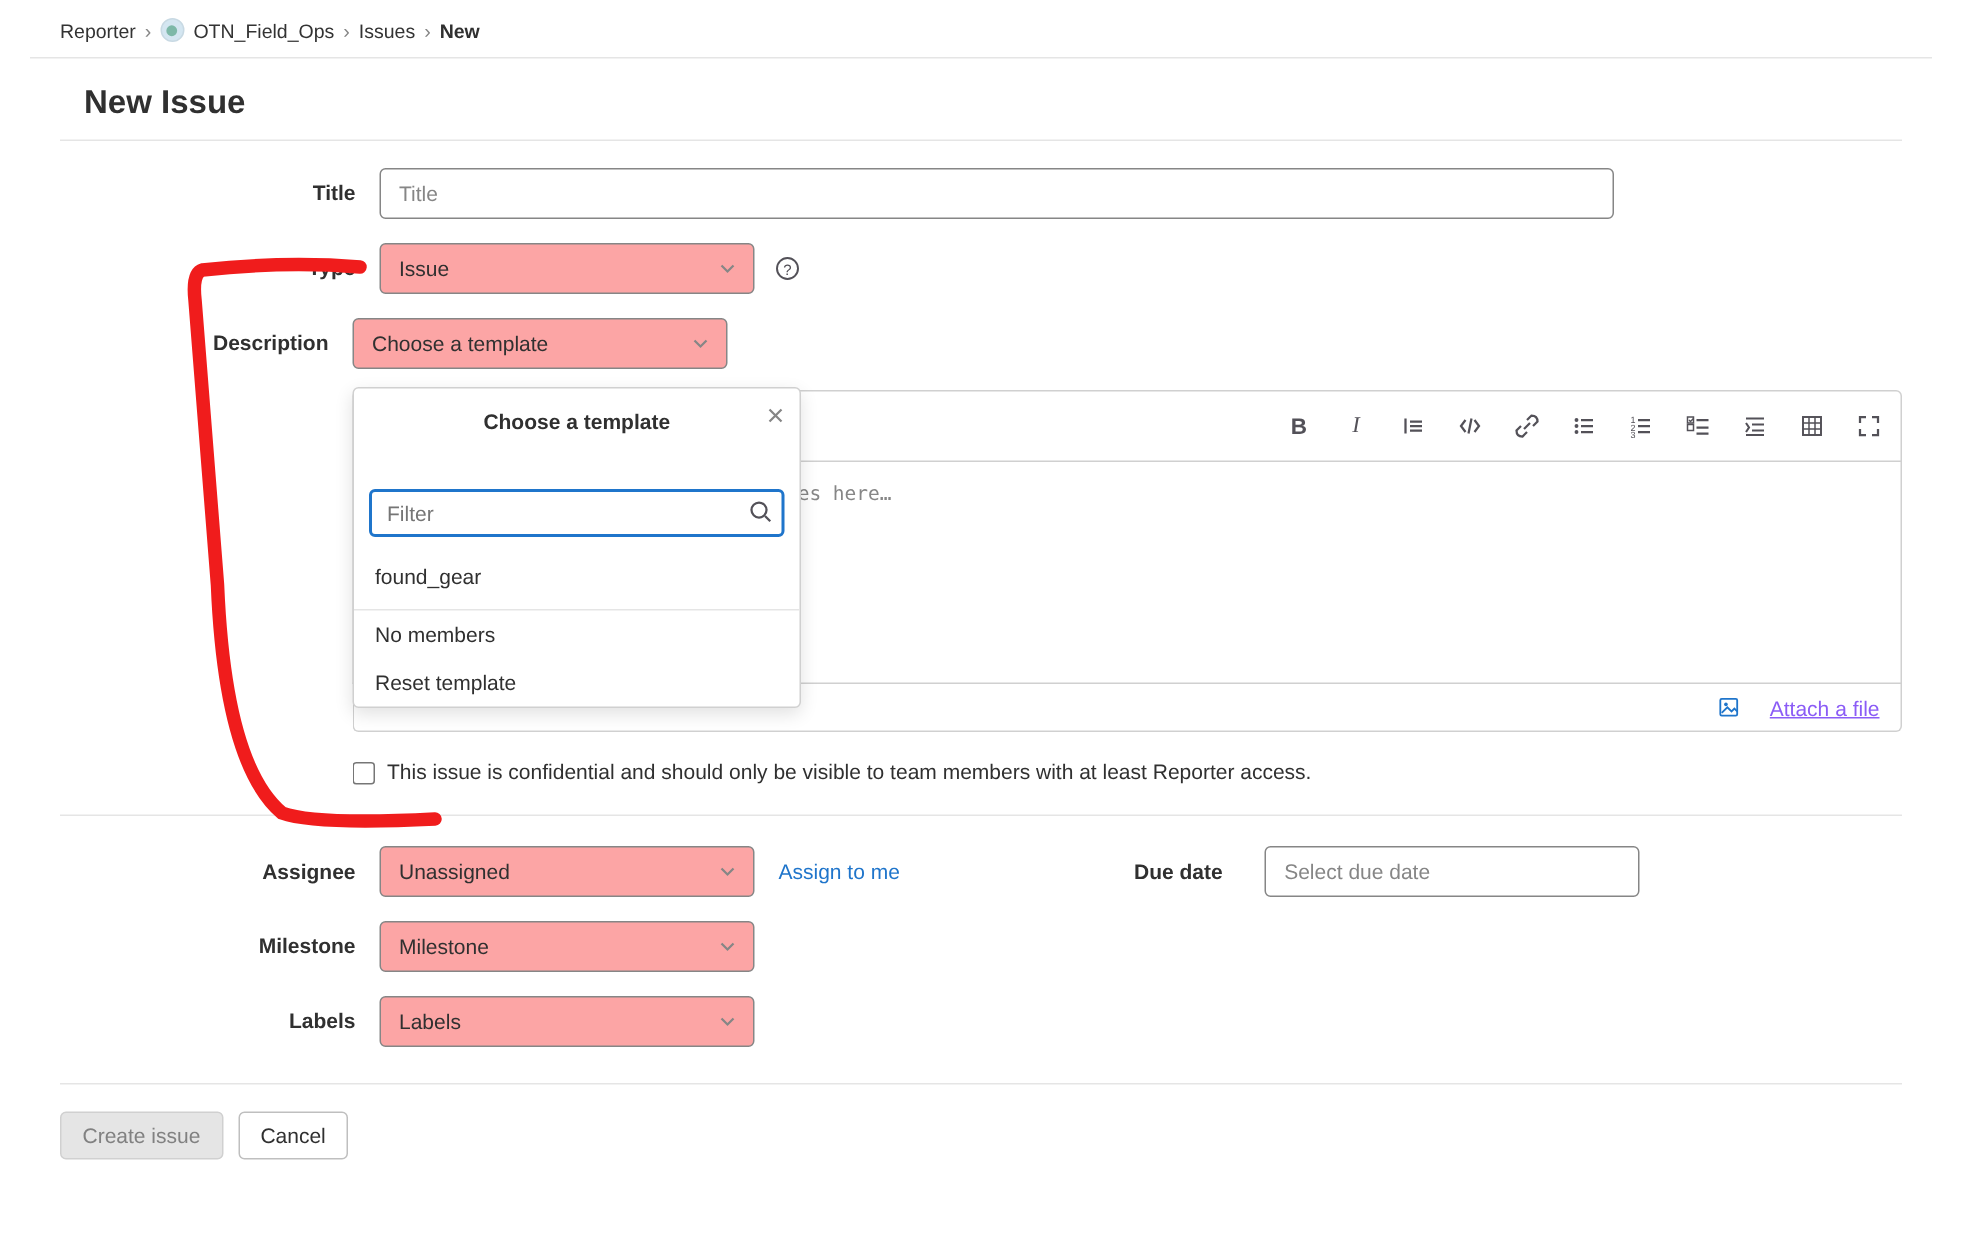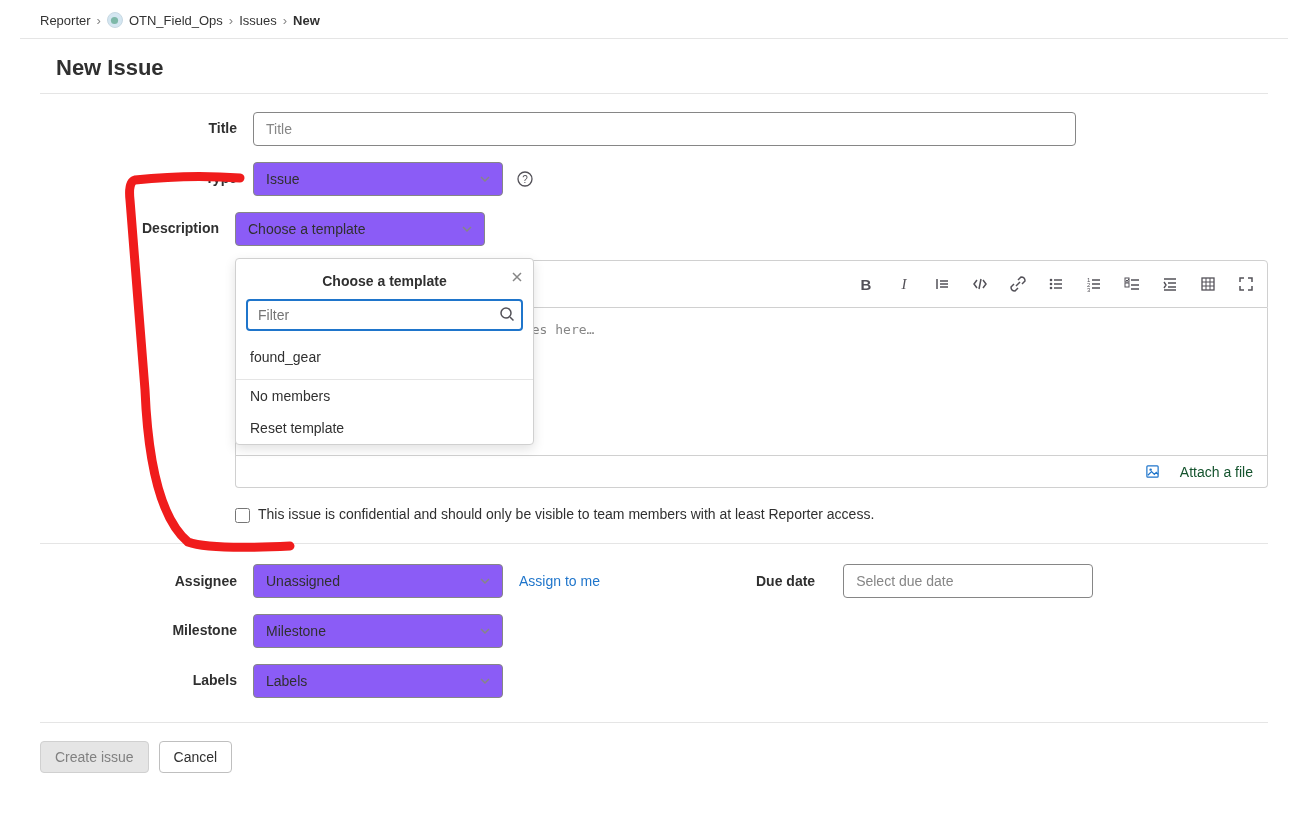--- a/index.html
+++ b/index.html
@@ -11,35 +11,35 @@
 .breadcrumbs .cur { font-weight: 600; color: #303030; }
 .avatar-small { width: 16px; height: 16px; border-radius: 50%; background: #d4e6f1; border: 1px solid #c8d9e3; display: inline-flex; align-items: center; justify-content:center; font-size:9px; color:#2b6; }
 h1.page-title { font-size: 22px; font-weight: 600; padding: 16px 20px 12px 0; margin-left: 16px; }
 .page-header-wrap { padding: 0 0 0 0; border-bottom: 1px solid #e5e5e5; margin: 0 20px; }
 .form { padding: 18px 20px 0 20px; }
 .row { display: flex; align-items: flex-start; margin-bottom: 16px; }
 .row .label { width: 213px; text-align: right; padding-right: 16px; padding-top: 8px; font-weight: 600; color: #303030; }
 .row .field { flex: 1; position: relative; }
 input[type=text].wide { width: 823px; height: 34px; border: 1px solid #868686; border-radius: 4px; padding: 0 12px; font-size: 14px; }
 input[type=text].wide::placeholder { color: #868686; }
-.select { width: 250px; height: 34px; border: 1px solid #868686; border-radius: 4px; padding: 0 12px; background: #8b5cf6; display: flex; align-items: center; justify-content: space-between; cursor: pointer; color: #303030; }
+.select { width: 250px; height: 34px; border: 1px solid #868686; border-radius: 4px; padding: 0 12px; background: #fca5a5; display: flex; align-items: center; justify-content: space-between; cursor: pointer; color: #303030; }
 .select .chev { color: #868686; }
 .help-icon { margin-left: 14px; color: #535158; display:inline-flex; align-items:center; }
 .inline { display: flex; align-items: center; }
 .editor-wrap { width: 1033px; }
 .editor-toolbar { height: 48px; border: 1px solid #d0d0d0; border-top-left-radius: 4px; border-top-right-radius: 4px; display: flex; align-items: center; padding: 0 12px; justify-content: flex-end; gap: 20px; color: #535158; background: #fff; }
 .editor-toolbar .left-spacer { flex: 1; }
 .tb-btn { width: 18px; height: 18px; display: inline-flex; align-items:center; justify-content:center; cursor:pointer; }
 .editor-body { height: 148px; border: 1px solid #d0d0d0; border-top: none; padding: 14px; font-family: ui-monospace, SFMono-Regular, Menlo, Consolas, monospace; font-size: 13px; color: #868686; background: #fff; }
 .editor-footer { height: 32px; border: 1px solid #d0d0d0; border-top: none; border-bottom-left-radius:4px; border-bottom-right-radius:4px; display:flex; align-items:center; justify-content:flex-end; padding: 0 14px; }
-.attach { color: #14532d; font-size: 14px; cursor:pointer; display:flex; align-items:center; gap:20px;}
+.attach { color: #8b5cf6; font-size: 14px; cursor:pointer; display:flex; align-items:center; gap:20px;text-decoration:underline;}
 .dropdown-pop { position: absolute; top: 46px; left: 0; width: 299px; background: #fff; border: 1px solid #d0d0d0; border-radius: 4px; box-shadow: 0 4px 12px rgba(0,0,0,0.12); z-index: 100; }
 .pop-header { display:flex; align-items:center; justify-content:center; position:relative; padding: 14px 12px 10px; font-weight: 600; color: #303030; }
 .pop-close { position:absolute; right:10px; top:12px; color: #868686; cursor:pointer; }
-.pop-search { padding: 0 10px 10px; }
+.pop-search { padding: 0 10px 10px; margin-top: 27px; }
 .pop-search .srch { width: 100%; height: 32px; border: 2px solid #1f75cb; border-radius: 4px; padding: 0 34px 0 10px; font-size: 14px; outline: none; }
 .pop-search .wrap { position: relative; }
 .pop-search .mag { position:absolute; right: 8px; top: 7px; color: #535158; }
 .pop-section { padding: 6px 14px 6px; font-weight: 600; color: #303030; font-size: 14px; }
 .pop-item { padding: 8px 14px; cursor:pointer; color: #303030; }
 .pop-divider { border-top: 1px solid #e5e5e5; margin-top: 6px; }
 .chk-row { display:flex; align-items:flex-start; gap:8px; margin-top: 18px; }
 .chk-row input { margin-top: 2px; width:15px; height:15px; }
 .chk-row label { color: #303030; }
 .hr { height:1px; background:#e5e5e5; margin: 20px 0; }

